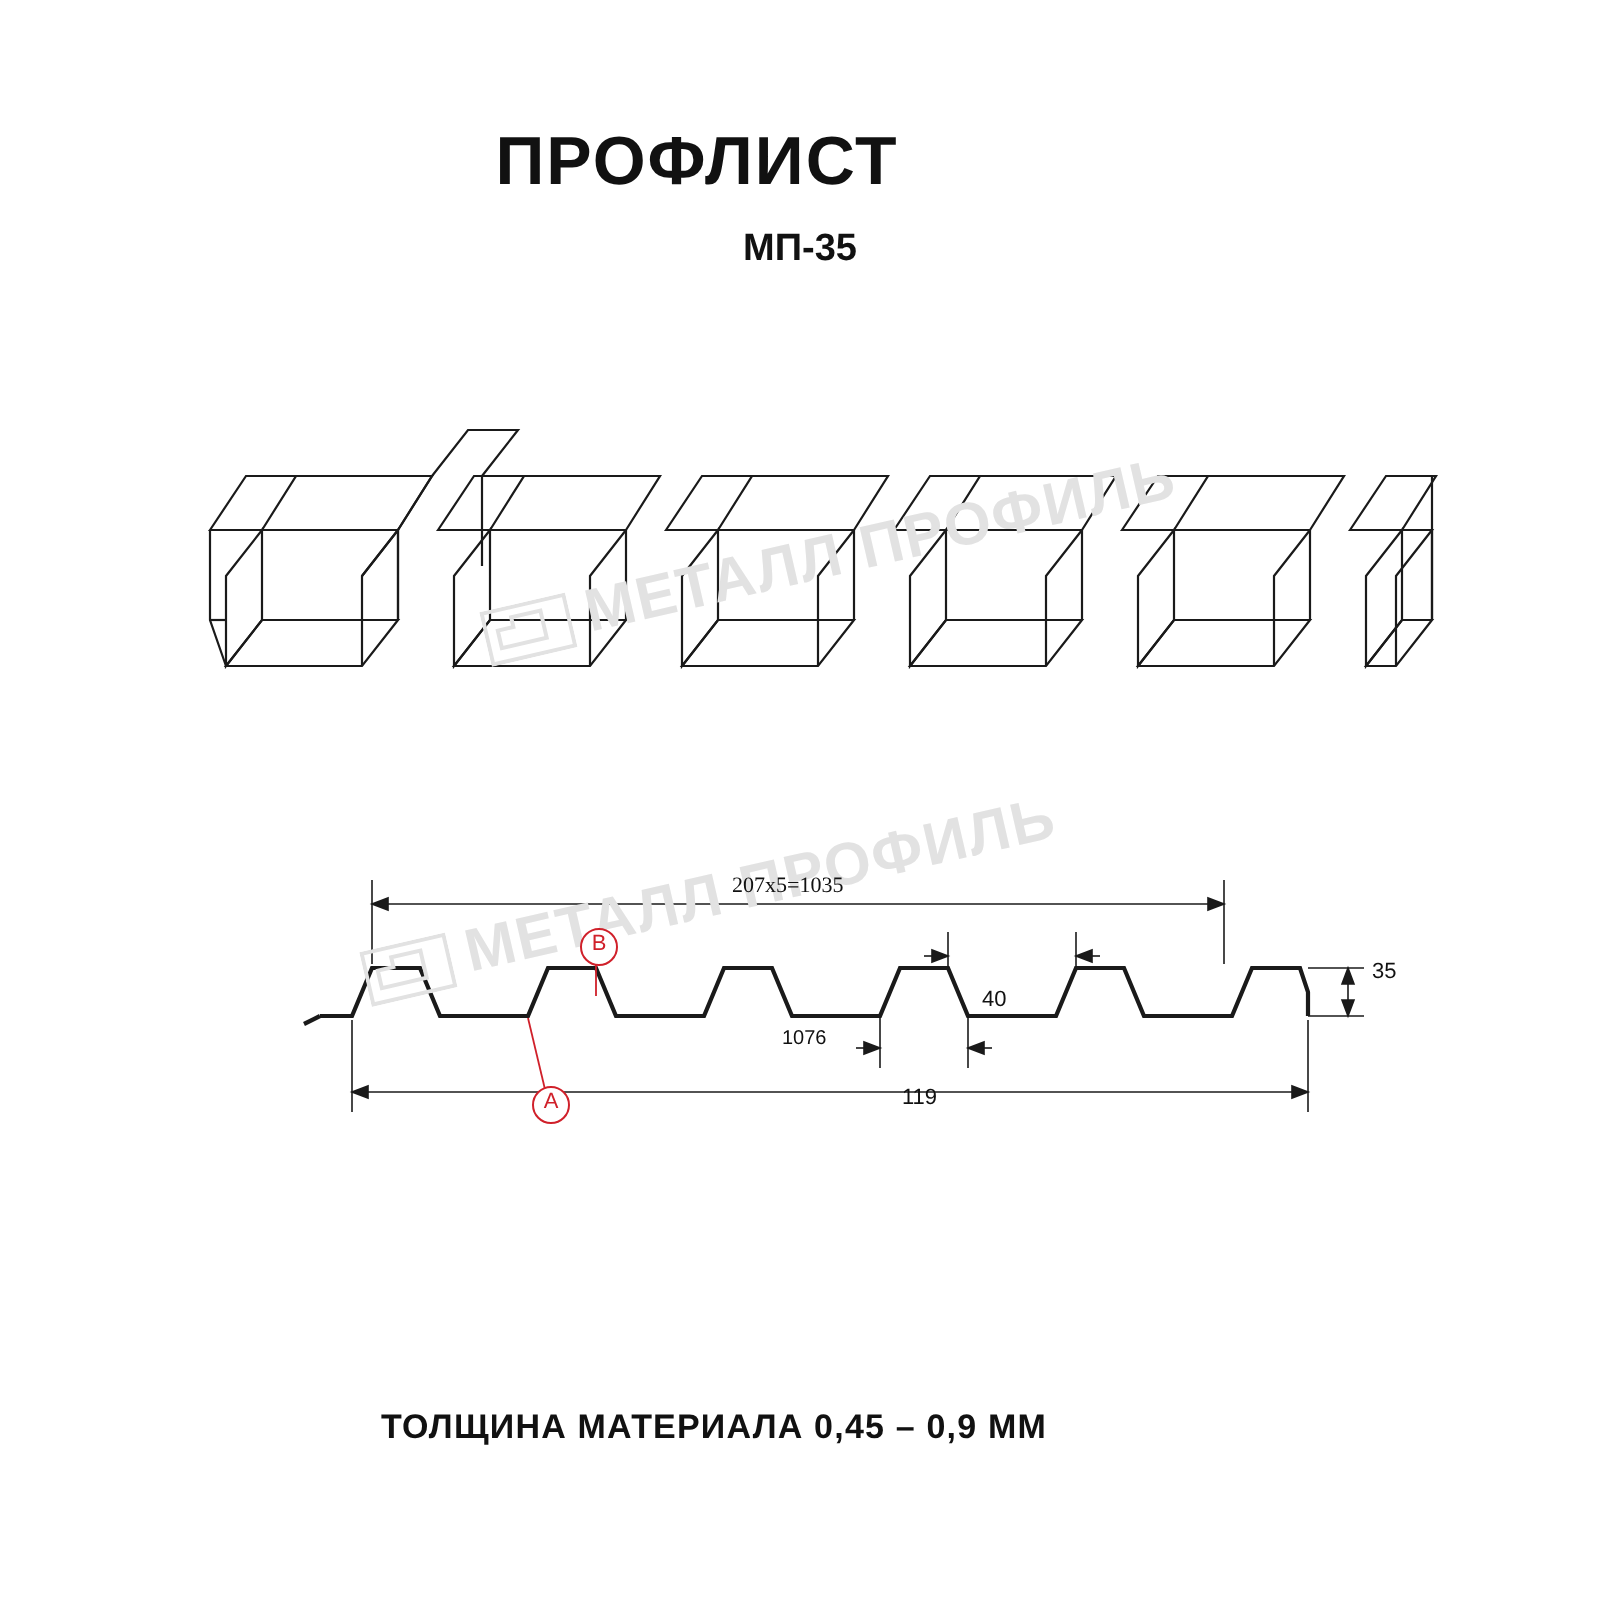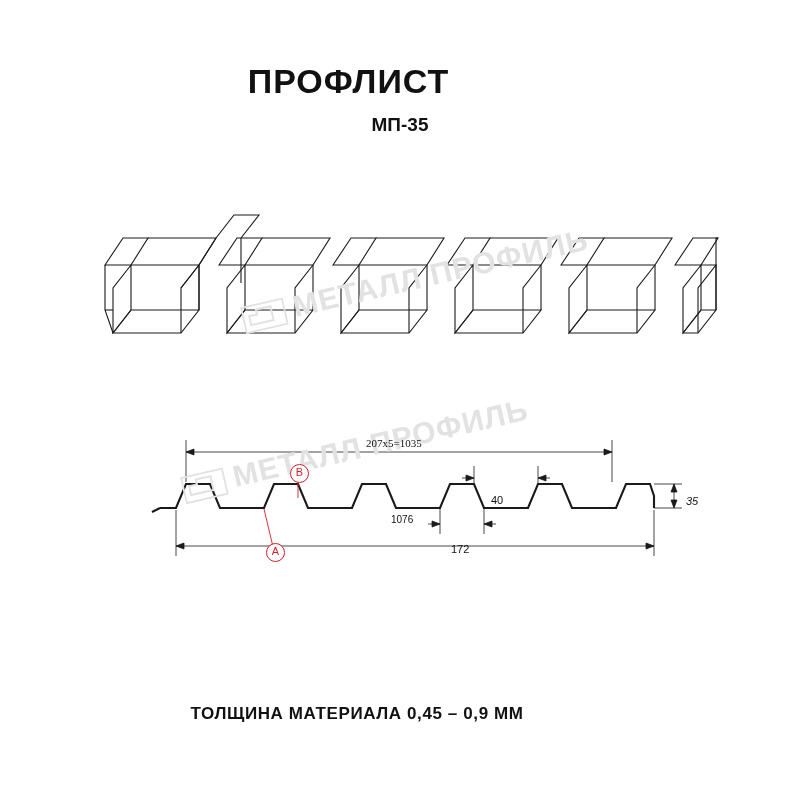--- a/index.html
+++ b/index.html
@@ -240,20 +240,20 @@
 
 <div class="wm wm-2">
   <svg class="wm-logo" viewBox="0 0 44 28">
     <rect x="1" y="1" width="42" height="26" fill="none" stroke="#e2e2e2" stroke-width="2"></rect>
     <path d="M7 20 L7 11 L15 11 L15 6 L30 6 L30 20 Z" fill="none" stroke="#e2e2e2" stroke-width="2"></path>
   </svg><span>МЕТАЛЛ ПРОФИЛЬ</span>
 </div>
 
 <div class="dimtext" style="left:366px; top:437px;font-family:Liberation Serif, serif;">207х5=1035</div>
 <div class="dimtext" style="left:491px; top:462px;margin-top:32px;">40</div>
-<div class="dimtext" style="left:451px; top:543px;">172</div>
-<div class="dimtext" style="left:686px; top:495px;font-style:italic;">35</div>
+<div class="dimtext" style="left:451px; top:543px;">119</div>
+<div class="dimtext" style="left:686px; top:480px;">35</div>
 <div class="dimtext" style="left:391px; top:514px; font-size:10px;">1076</div>
 
 <div class="callout" style="left:266px; top:543px;">A</div>
 <div class="callout" style="left:290px; top:464px;">B</div>
 
 <div class="footnote">ТОЛЩИНА МАТЕРИАЛА 0,45 – 0,9 ММ</div>
 
 </body></html>

